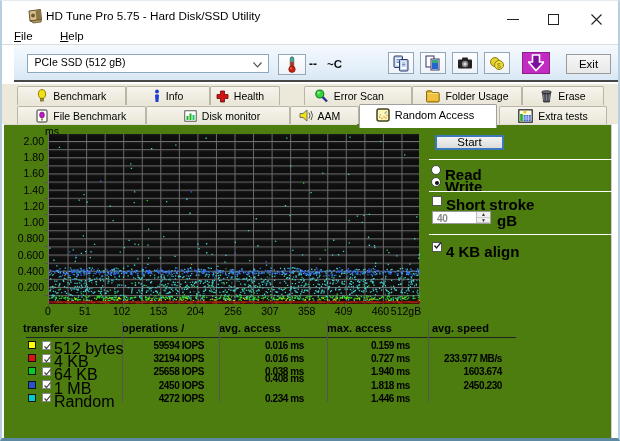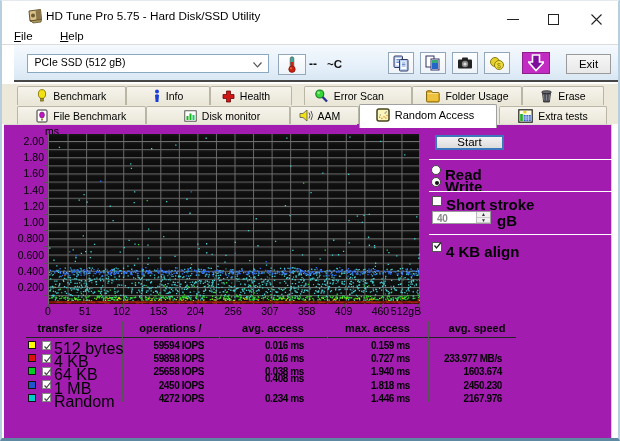--- a/index.html
+++ b/index.html
@@ -32,21 +32,21 @@
 
 #tabarea { left:0; top:83px; width:616px; height:40px; background:#ece9da; }
 .tab { position:absolute; height:19px; background:linear-gradient(180deg,#f6f4ec,#e9e6d7);
   border:1px solid #b9b6a6; border-bottom:none; border-radius:2px 2px 0 0; font-size:10.5px;
   display:flex; align-items:center; justify-content:center; gap:5px; color:#000; }
 .tab svg { flex:0 0 auto; }
 #tab-sel { position:absolute; left:357px; top:20px; width:138px; height:24px; background:#fff;
   border:1px solid #a0a0a0; border-bottom:none; border-radius:2px 2px 0 0; font-size:11px;
   display:flex; align-items:center; justify-content:center; gap:5px; z-index:5; padding-bottom:4px; }
 
-#content { left:2px; top:123px; width:608px; height:314px; background:#a21caf; border-right:1px solid #d0d0d0; }
+#content { left:2px; top:123px; width:608px; height:314px; background:#4d7c0f; border-right:1px solid #d0d0d0; }
 
 #plot { left:43.5px; top:10px; width:371px; height:170px;
   background:
     repeating-linear-gradient(180deg, rgba(55,55,55,0.35) 0px, rgba(30,30,30,0.15) 2px, rgba(0,0,0,0) 6px, rgba(0,0,0,0) 8.11px),
     #0d0d0d;
   border-left:1px solid #6b6b6b; }
 #plot svg { position:absolute; left:0; top:0; }
 .ylab { position:absolute; right:567px; font-size:10.5px; color:#000; text-align:right; width:40px; }
 .xlab { position:absolute; top:181px; font-size:10.5px; color:#000; text-align:center; width:30px; }
 #mslab { left:41px; top:1px; font-size:10.5px; }
@@ -57,21 +57,21 @@
 .radio { position:absolute; width:10px; height:10px; border:1px solid #444; border-radius:50%; background:#fff; }
 .radio.on::after { content:''; position:absolute; left:2.5px; top:2.5px; width:4px; height:4px; border-radius:50%; background:#111; }
 .cb { position:absolute; width:9.5px; height:9.5px; border:1px solid #555; background:#fff; }
 .ctrl-lab { position:absolute; font-size:15px; color:#000;font-weight:bold; }
 #spin { left:428px; top:87px; width:59px; height:13px; border:1px solid #9a9a9a; background:#fff; font-size:11px; color:#8a8a8a; }
 #spin .num { position:absolute; left:4px; top:0.5px; }
 #spinbtns { position:absolute; right:0px; top:0px; width:14px; height:11px; border-left:1px solid #bbb; }
 #spinbtns div { height:5.5px; background:#f0f0f0; border-bottom:1px solid #ccc; font-size:5px; line-height:5px; text-align:center; color:#333; }
 
 #tbl { left:0px; top:195px; width:608px; height:95px; font-size:11px; }
-.th { position:absolute; top:3px; font-weight:bold; text-align:center; }
+.th { position:absolute; top:3px; font-weight:bold; }
 #tbl-underline { position:absolute; left:22px; top:17.5px; width:490px; height:1px; background:#222; }
 .vsep { position:absolute; width:1px; background:#555; }
 .rowlab { position:absolute; font-size:16px; }
 .num { position:absolute; font-weight:bold; text-align:right; font-size:10px; letter-spacing:-0.4px; }
 .sq { position:absolute; left:24px; width:8px; height:8px; border:1px solid #111; }
 .rcb { position:absolute; left:38px; width:9px; height:9px; border:1px solid #888; background:#fff; }
 .rcb svg { position:absolute; left:0px; top:0px; }
 </style>
 </head>
 <body>
@@ -157,21 +157,21 @@
 
 <div class="abs" id="tabarea">
   <div class="tab" style="left:14.5px;top:2px;width:109.5px"><svg width="12" height="14" viewBox="0 0 12 14">
         <ellipse cx="6" cy="5" rx="3.6" ry="4.4" fill="#f2e213" stroke="#7a6a00" stroke-width="0.8"></ellipse>
         <rect x="4.5" y="9.5" width="3" height="2.6" fill="#9a8f2a" stroke="#6a6010" stroke-width="0.6"></rect>
       </svg>Benchmark</div>
   <div class="tab" style="left:124px;top:2px;width:84px"><svg width="8" height="14" viewBox="0 0 8 14">
         <circle cx="4" cy="2.4" r="2" fill="#1b3fd6"></circle>
         <path d="M2 6 q2 -1.5 4 0 l-0.6 7 h-2.8 z" fill="#1b3fd6"></path>
       </svg>Info</div>
-  <div class="tab" style="left:208px;top:2px;width:82px;padding-right:10px"><svg width="13" height="13" viewBox="0 0 13 13">
+  <div class="tab" style="left:208px;top:2px;width:70px;padding-right:10px"><svg width="13" height="13" viewBox="0 0 13 13">
         <path d="M4.5 1h4v3.5H12v4H8.5V12h-4V8.5H1v-4h3.5z" fill="#d11414" stroke="#6a0808" stroke-width="0.8"></path>
       </svg>Health</div>
   <div class="tab" style="left:410px;top:2px;width:110px"><svg width="15" height="14" viewBox="0 0 15 14">
         <path d="M1.5 3 q0-1.2 1.2-1.2h3.6l1.2 1.7H13q1.2 0 1.2 1.2V11.8q0 1.2-1.2 1.2H2.7q-1.2 0-1.2-1.2z" fill="#dfa91c" stroke="#7a5c00" stroke-width="0.9"></path>
         <path d="M2.3 4.4h11v7.4h-11z" fill="#eec23e"></path>
         <path d="M2.3 4.4h11" stroke="#f7e08a" stroke-width="1"></path>
       </svg>Folder Usage</div>
   <div class="tab" style="left:301.5px;top:2px;width:108.5px;padding-right:18px"><svg width="15" height="14" viewBox="0 0 15 14">
         <circle cx="5.8" cy="5" r="4" fill="#35d53c" stroke="#1a7a1a" stroke-width="1.1"></circle>
         <circle cx="4.6" cy="3.8" r="1.4" fill="#8af08a"></circle>
@@ -361,21 +361,21 @@
       <div class="num" style="left:100px;top:21.0px;width:100px">59594 IOPS</div>
       <div class="num" style="left:200px;top:21.0px;width:100px">0.016 ms</div>
       <div class="num" style="left:306px;top:21.0px;width:100px">0.159 ms</div>
       <div class="sq" style="top:35.2px;background:#dd1111"></div>
       <div class="rcb" style="top:34.7px">
         <svg width="9" height="9" viewBox="0 0 9 9">
           <path d="M1.5 4.5 L3.5 6.5 L7.5 1.5" fill="none" stroke="#444" stroke-width="1.2"></path>
         </svg>
       </div>
       <div class="rowlab" style="left:50px;top:34.2px">4 KB</div>
-      <div class="num" style="left:100px;top:34.2px;width:100px">59898 IOPS</div>
+      <div class="num" style="left:100px;top:34.2px;width:100px">32194 IOPS</div>
       <div class="num" style="left:200px;top:34.2px;width:100px">0.016 ms</div>
       <div class="num" style="left:306px;top:34.2px;width:100px">0.727 ms</div>
       <div class="num" style="left:398px;top:34.2px;width:100px">233.977 MB/s</div>
       <div class="sq" style="top:48.4px;background:#00cc22"></div>
       <div class="rcb" style="top:47.9px">
         <svg width="9" height="9" viewBox="0 0 9 9">
           <path d="M1.5 4.5 L3.5 6.5 L7.5 1.5" fill="none" stroke="#444" stroke-width="1.2"></path>
         </svg>
       </div>
       <div class="rowlab" style="left:50px;top:47.4px">64 KB</div>
@@ -397,15 +397,14 @@
       <div class="sq" style="top:74.8px;background:#00cccc"></div>
       <div class="rcb" style="top:74.3px">
         <svg width="9" height="9" viewBox="0 0 9 9">
           <path d="M1.5 4.5 L3.5 6.5 L7.5 1.5" fill="none" stroke="#444" stroke-width="1.2"></path>
         </svg>
       </div>
       <div class="rowlab" style="left:50px;top:73.8px">Random</div>
       <div class="num" style="left:100px;top:73.8px;width:100px">4272 IOPS</div>
       <div class="num" style="left:200px;top:73.8px;width:100px">0.234 ms</div>
       <div class="num" style="left:306px;top:73.8px;width:100px">1.446 ms</div>
-      <div class="num" style="left:398px;top:73.8px;width:100px">2167.976</div>
   </div>
 </div>
 
 </body></html>

